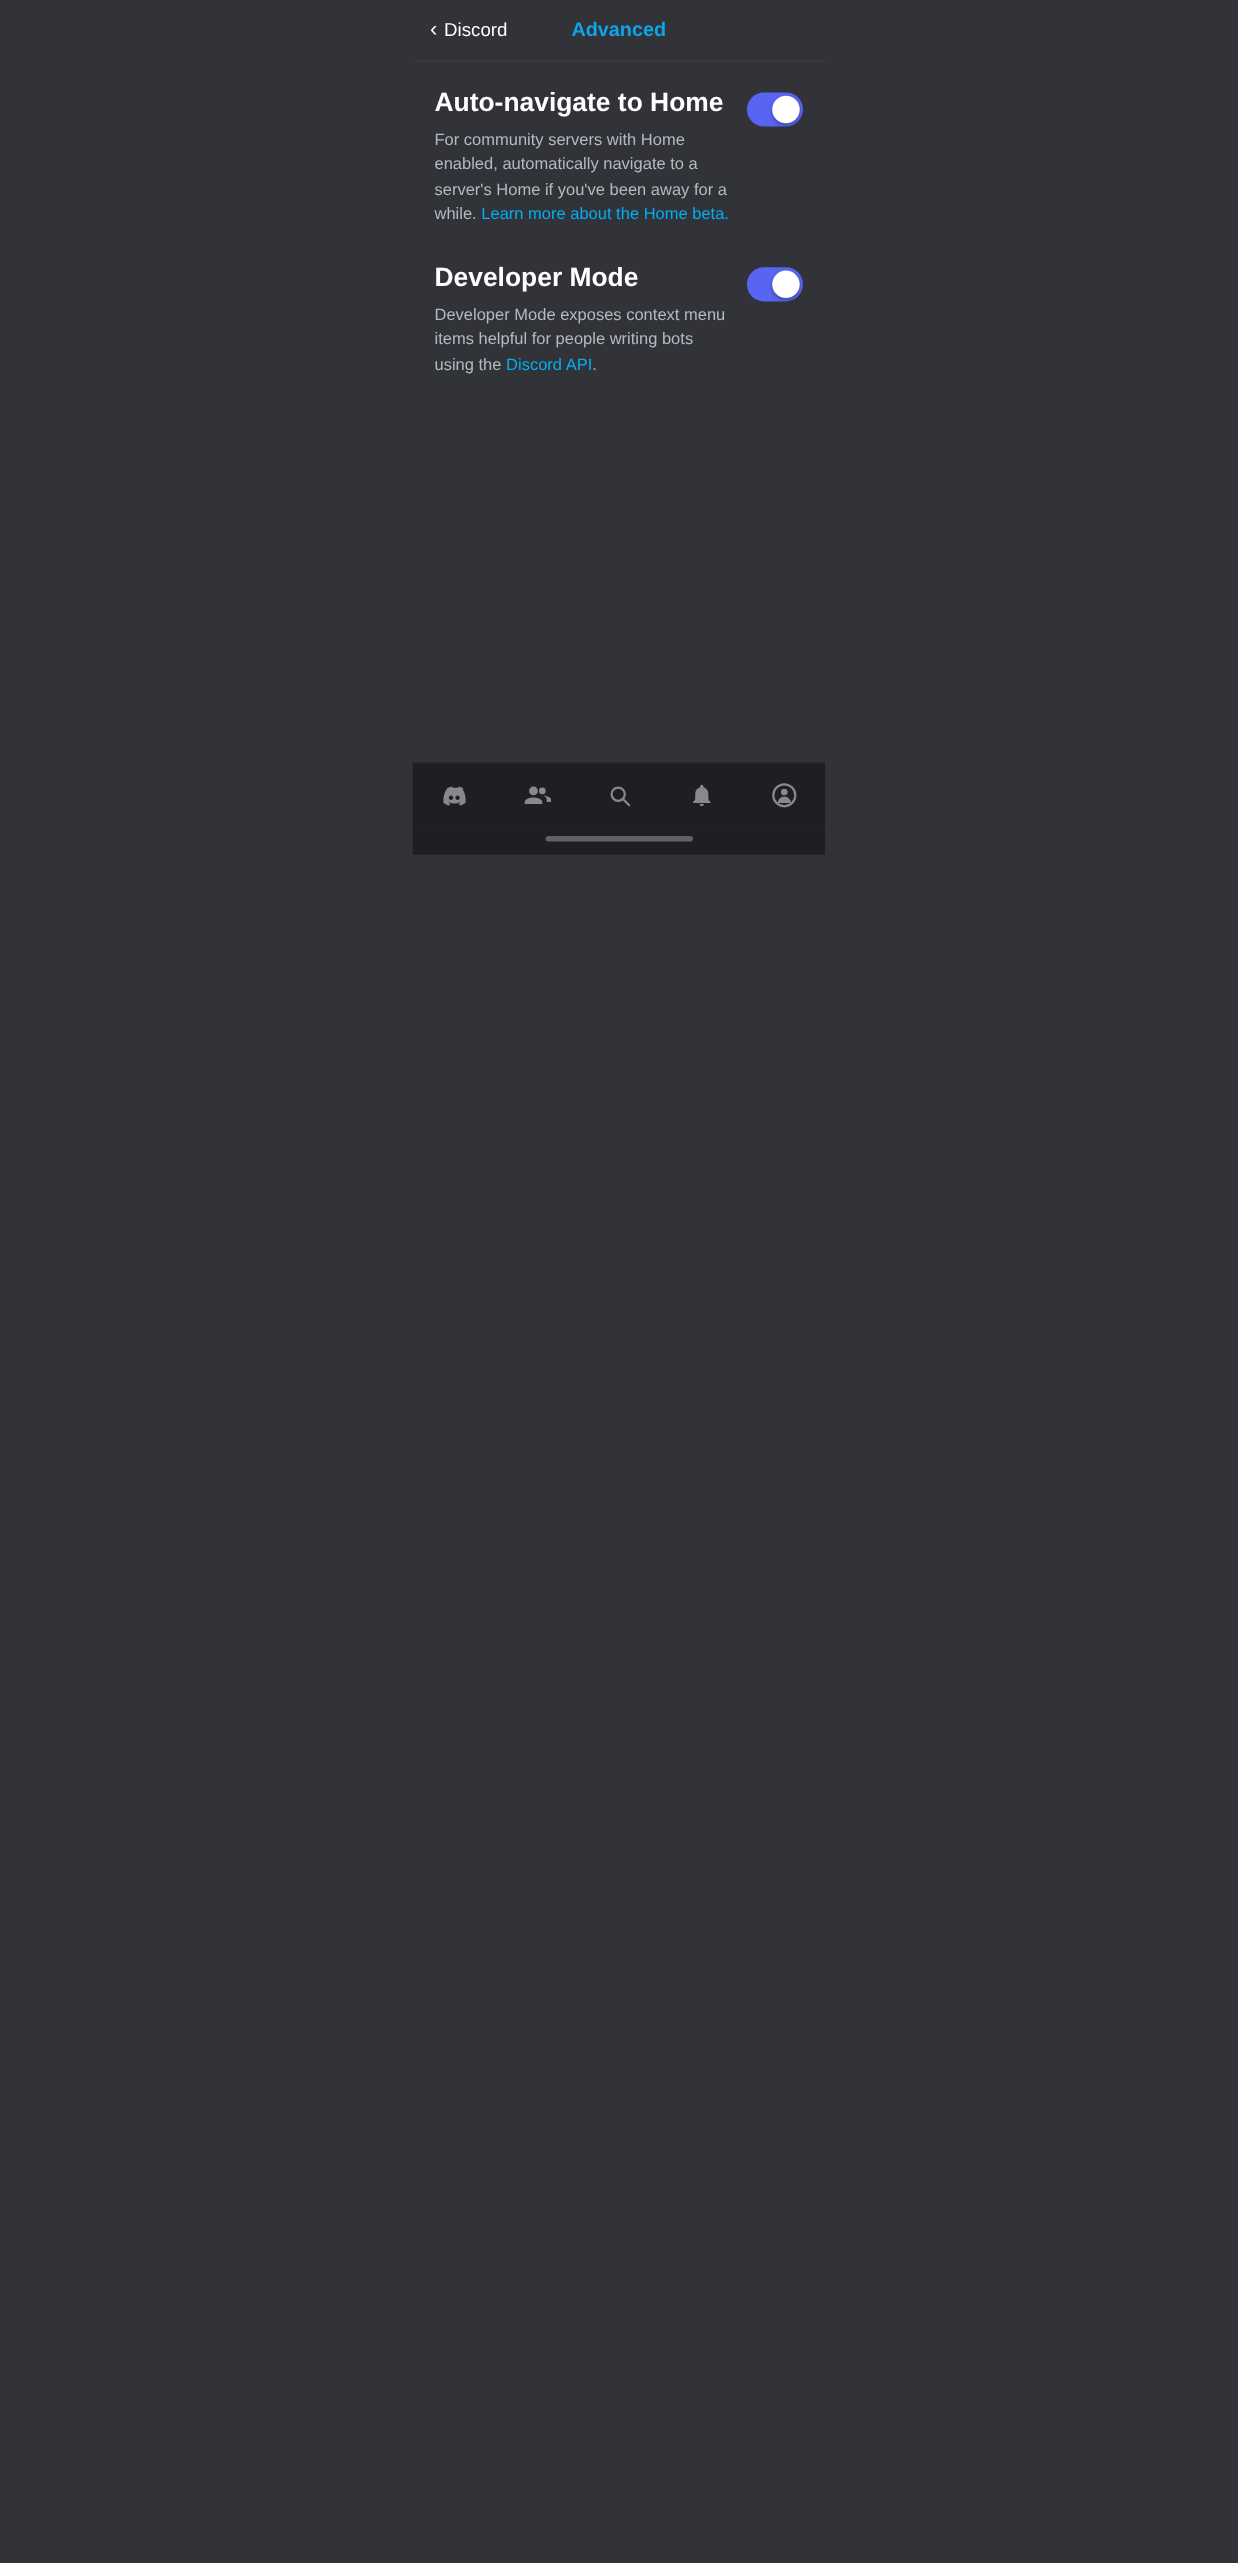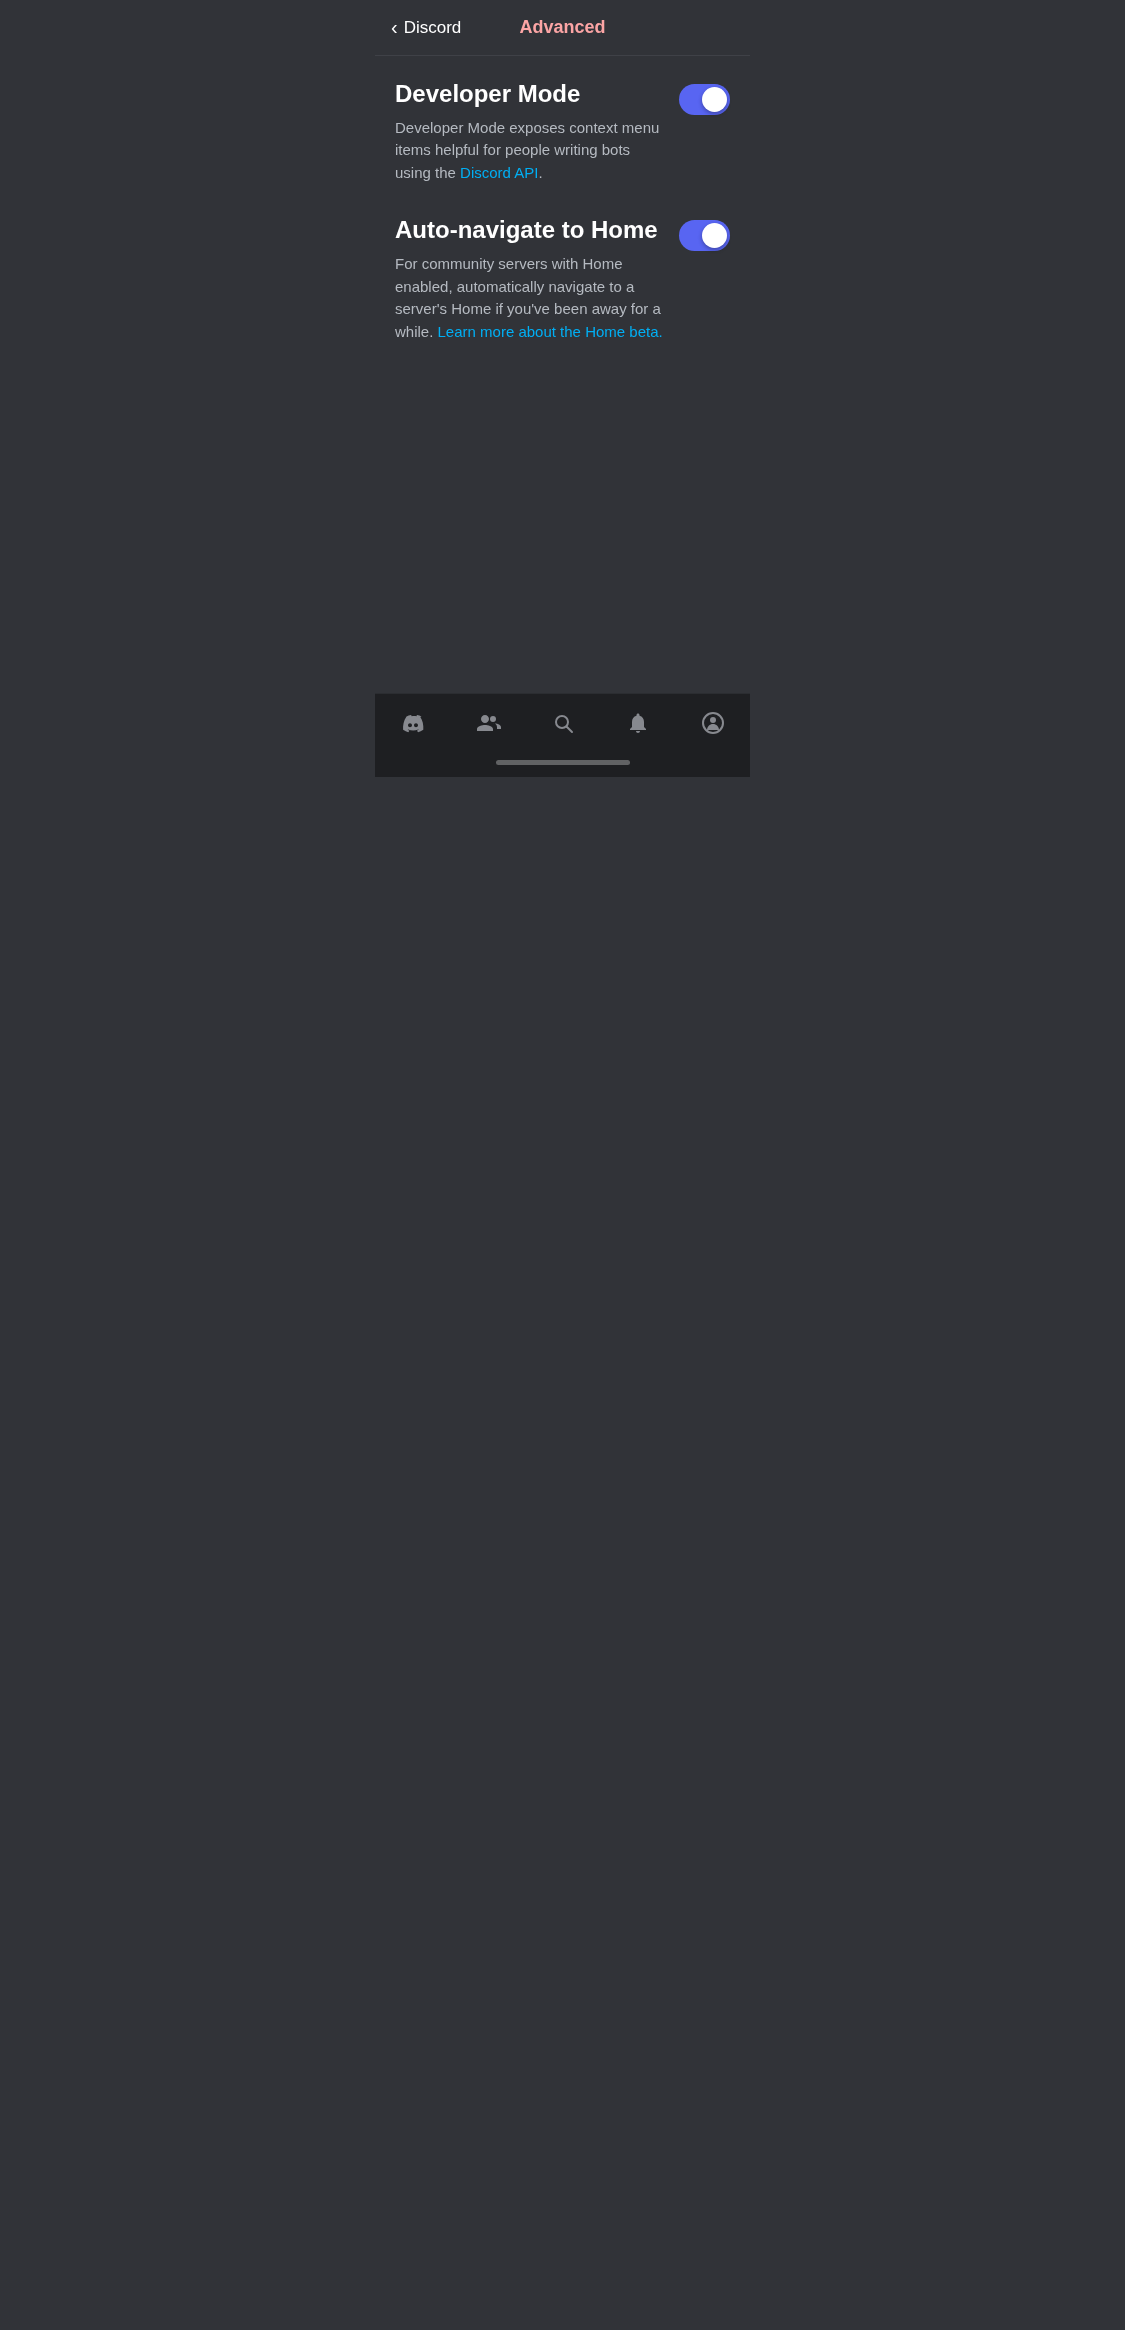--- a/index.html
+++ b/index.html
@@ -48,21 +48,21 @@
     }
 
     .back-chevron {
       font-size: 20px;
       font-weight: 300;
     }
 
     .header-title {
       font-size: 18px;
       font-weight: 700;
-      color: #fca5a5;
+      color: #0ea5e9;
     }
 
     
     .content {
       flex: 1;
       padding: 24px 20px;
       overflow-y: auto;
     }
 
     .setting-section {
@@ -185,45 +185,45 @@
     <span>Discord</span>
   </button>
   <span class="header-title">Advanced</span>
 </div>
 
 <div class="content">
 
   <div class="setting-section">
     <div class="setting-header">
       <div class="setting-text">
+        <div class="setting-title">Auto-navigate to Home</div>
+        <div class="setting-description">
+          For community servers with Home enabled, automatically navigate to a server's Home if you've been away for a while. <a href="#">Learn more about the Home beta.</a>
+        </div>
+      </div>
+      <div class="toggle on" id="toggle-autonavigate">
+        <div class="toggle-knob"></div>
+      </div>
+    </div>
+  </div>
+
+  <div class="setting-section">
+    <div class="setting-header">
+      <div class="setting-text">
         <div class="setting-title">Developer Mode</div>
         <div class="setting-description">
           Developer Mode exposes context menu items helpful for people writing bots using the <a href="#">Discord API</a>.
         </div>
       </div>
       <div class="toggle on" id="toggle-developer">
         <div class="toggle-knob"></div>
       </div>
     </div>
   </div>
 
-  <div class="setting-section">
-    <div class="setting-header">
-      <div class="setting-text">
-        <div class="setting-title">Auto-navigate to Home</div>
-        <div class="setting-description">
-          For community servers with Home enabled, automatically navigate to a server's Home if you've been away for a while. <a href="#">Learn more about the Home beta.</a>
-        </div>
-      </div>
-      <div class="toggle on" id="toggle-autonavigate">
-        <div class="toggle-knob"></div>
-      </div>
-    </div>
-  </div>
-
 </div>
 
 <div class="bottom-nav">
 
   <div class="nav-item">
     <span class="nav-icon discord-icon">
       <svg width="26" height="26" viewBox="0 0 26 26" fill="none" xmlns="http://www.w3.org/2000/svg">
         <path d="M21.5 6.5C20.1 5.8 18.6 5.3 17 5c-.2.4-.4.8-.5 1.2-1.6-.2-3.2-.2-4.8 0C11.5 5.8 11.3 5.4 11 5c-1.6.3-3.1.8-4.5 1.5C3.5 11 2.8 15.4 3.1 19.7c1.8 1.3 3.5 2.1 5.2 2.6.4-.6.8-1.2 1.1-1.8-.6-.2-1.2-.5-1.7-.8l.4-.3c3.3 1.5 6.9 1.5 10.2 0l.4.3c-.5.3-1.1.6-1.7.8.3.6.7 1.2 1.1 1.8 1.7-.5 3.4-1.3 5.2-2.6.4-4.9-.7-9.2-3-12.7zM10 17.2c-1.1 0-2-.9-2-2 0-1.1.9-2 2-2s2 .9 2 2c0 1.1-.9 2-2 2zm6 0c-1.1 0-2-.9-2-2 0-1.1.9-2 2-2s2 .9 2 2c0 1.1-.9 2-2 2z" fill="#87898f"></path>
       </svg>
     </span>

